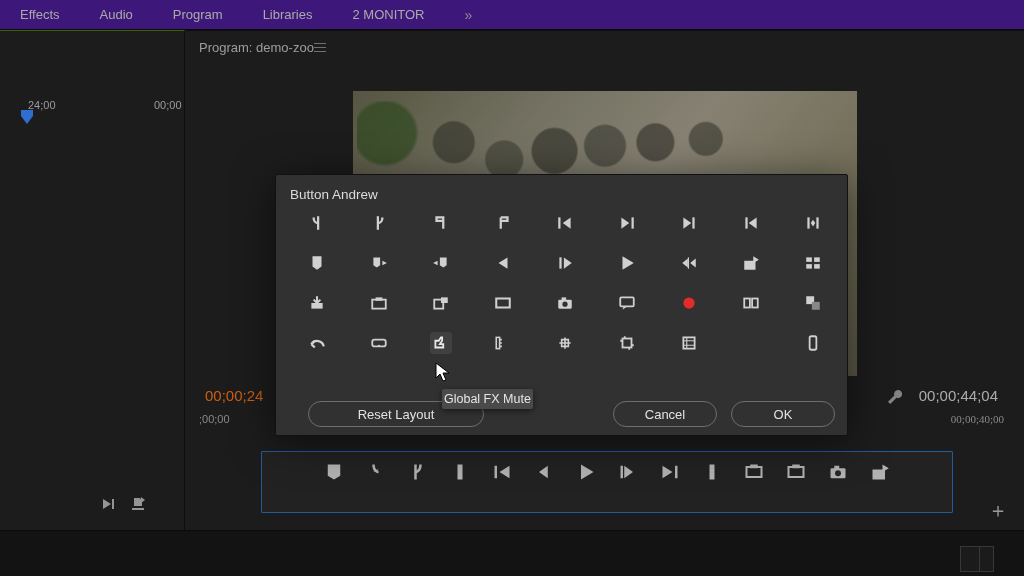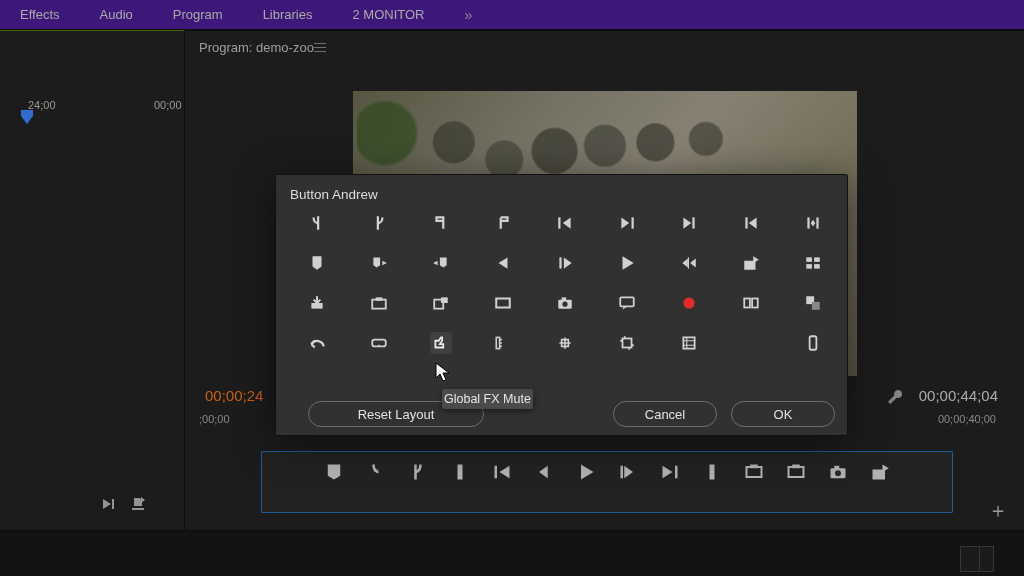--- a/index.html
+++ b/index.html
@@ -73,21 +73,21 @@
   }
   .video-frame .moss {
     position:absolute; left:4px; top:10px; width:70px; height:80px;
     background: radial-gradient(circle at 40% 40%, #3c5a2a 0 30px, transparent 34px);
     opacity:.7;
   }
   .wrench-icon { position:absolute; right:120px; top:357px; width:18px; height:18px; fill:#a0a0a0; }
   .tc-right { position:absolute; right:26px; top:356px; font-size:15px; color:#d0d0d0; }
   .tc-left { position:absolute; left:20px; top:356px; font-size:15px; color:#f97316; }
   .mini-ruler-left { position:absolute; left:14px; top:382px; font-size:11px; color:#a6a6a6; }
-  .mini-ruler-right { position:absolute; right:28px; top:382px; font-size:11px; color:#a6a6a6; }
+  .mini-ruler-right { position:absolute; right:20px; top:382px; font-size:11px; color:#a6a6a6;font-family:Liberation Serif, serif; }
   .plus-btn { position:absolute; right:16px; top:466px; font-size:20px; color:#bcbcbc; }
 
   
   .transport {
     position:absolute; left:76px; top:420px; width:692px; height:62px;
     background:#2a2a2a; border:1px solid #2a6fbf; border-radius:1px;
     display:flex; align-items:flex-start; justify-content:center; gap:22px;
     padding-top:10px;
   }
   .tbtn { width:20px; height:20px; fill:#dadada; }

